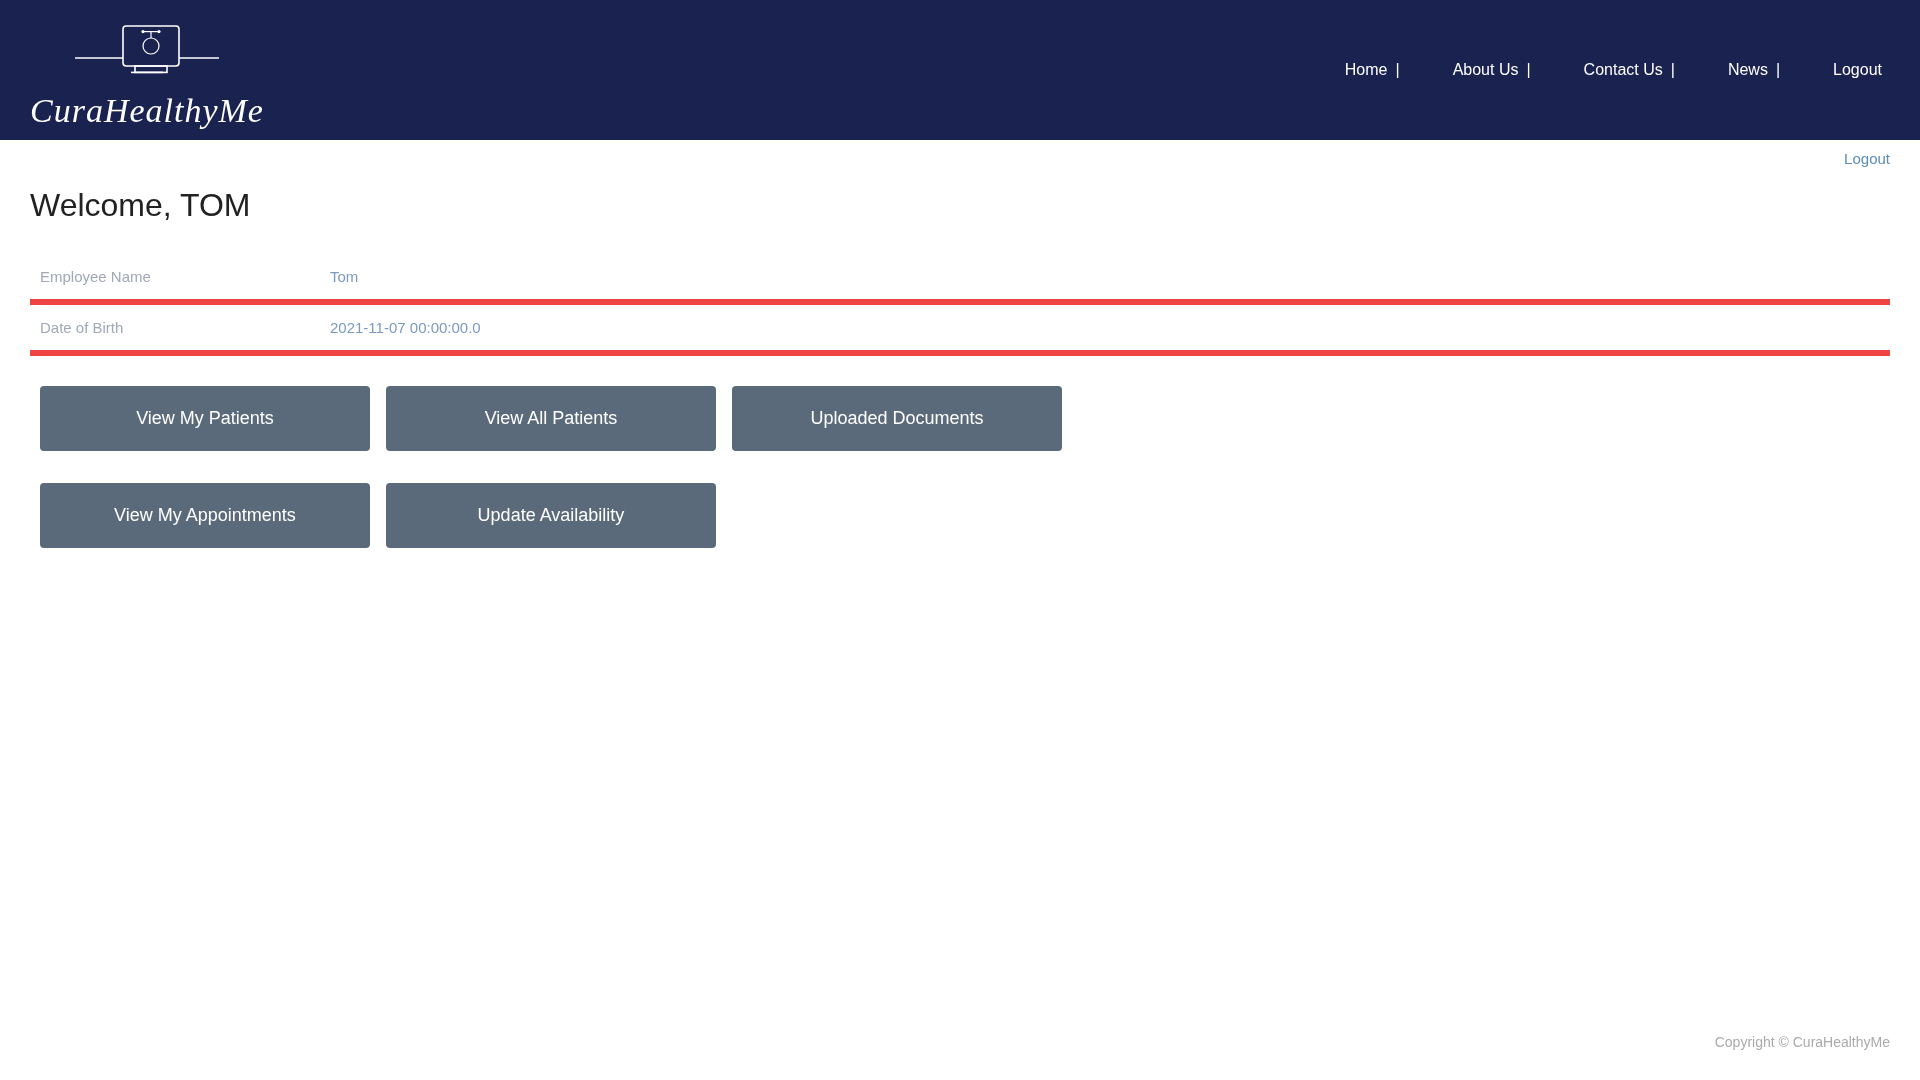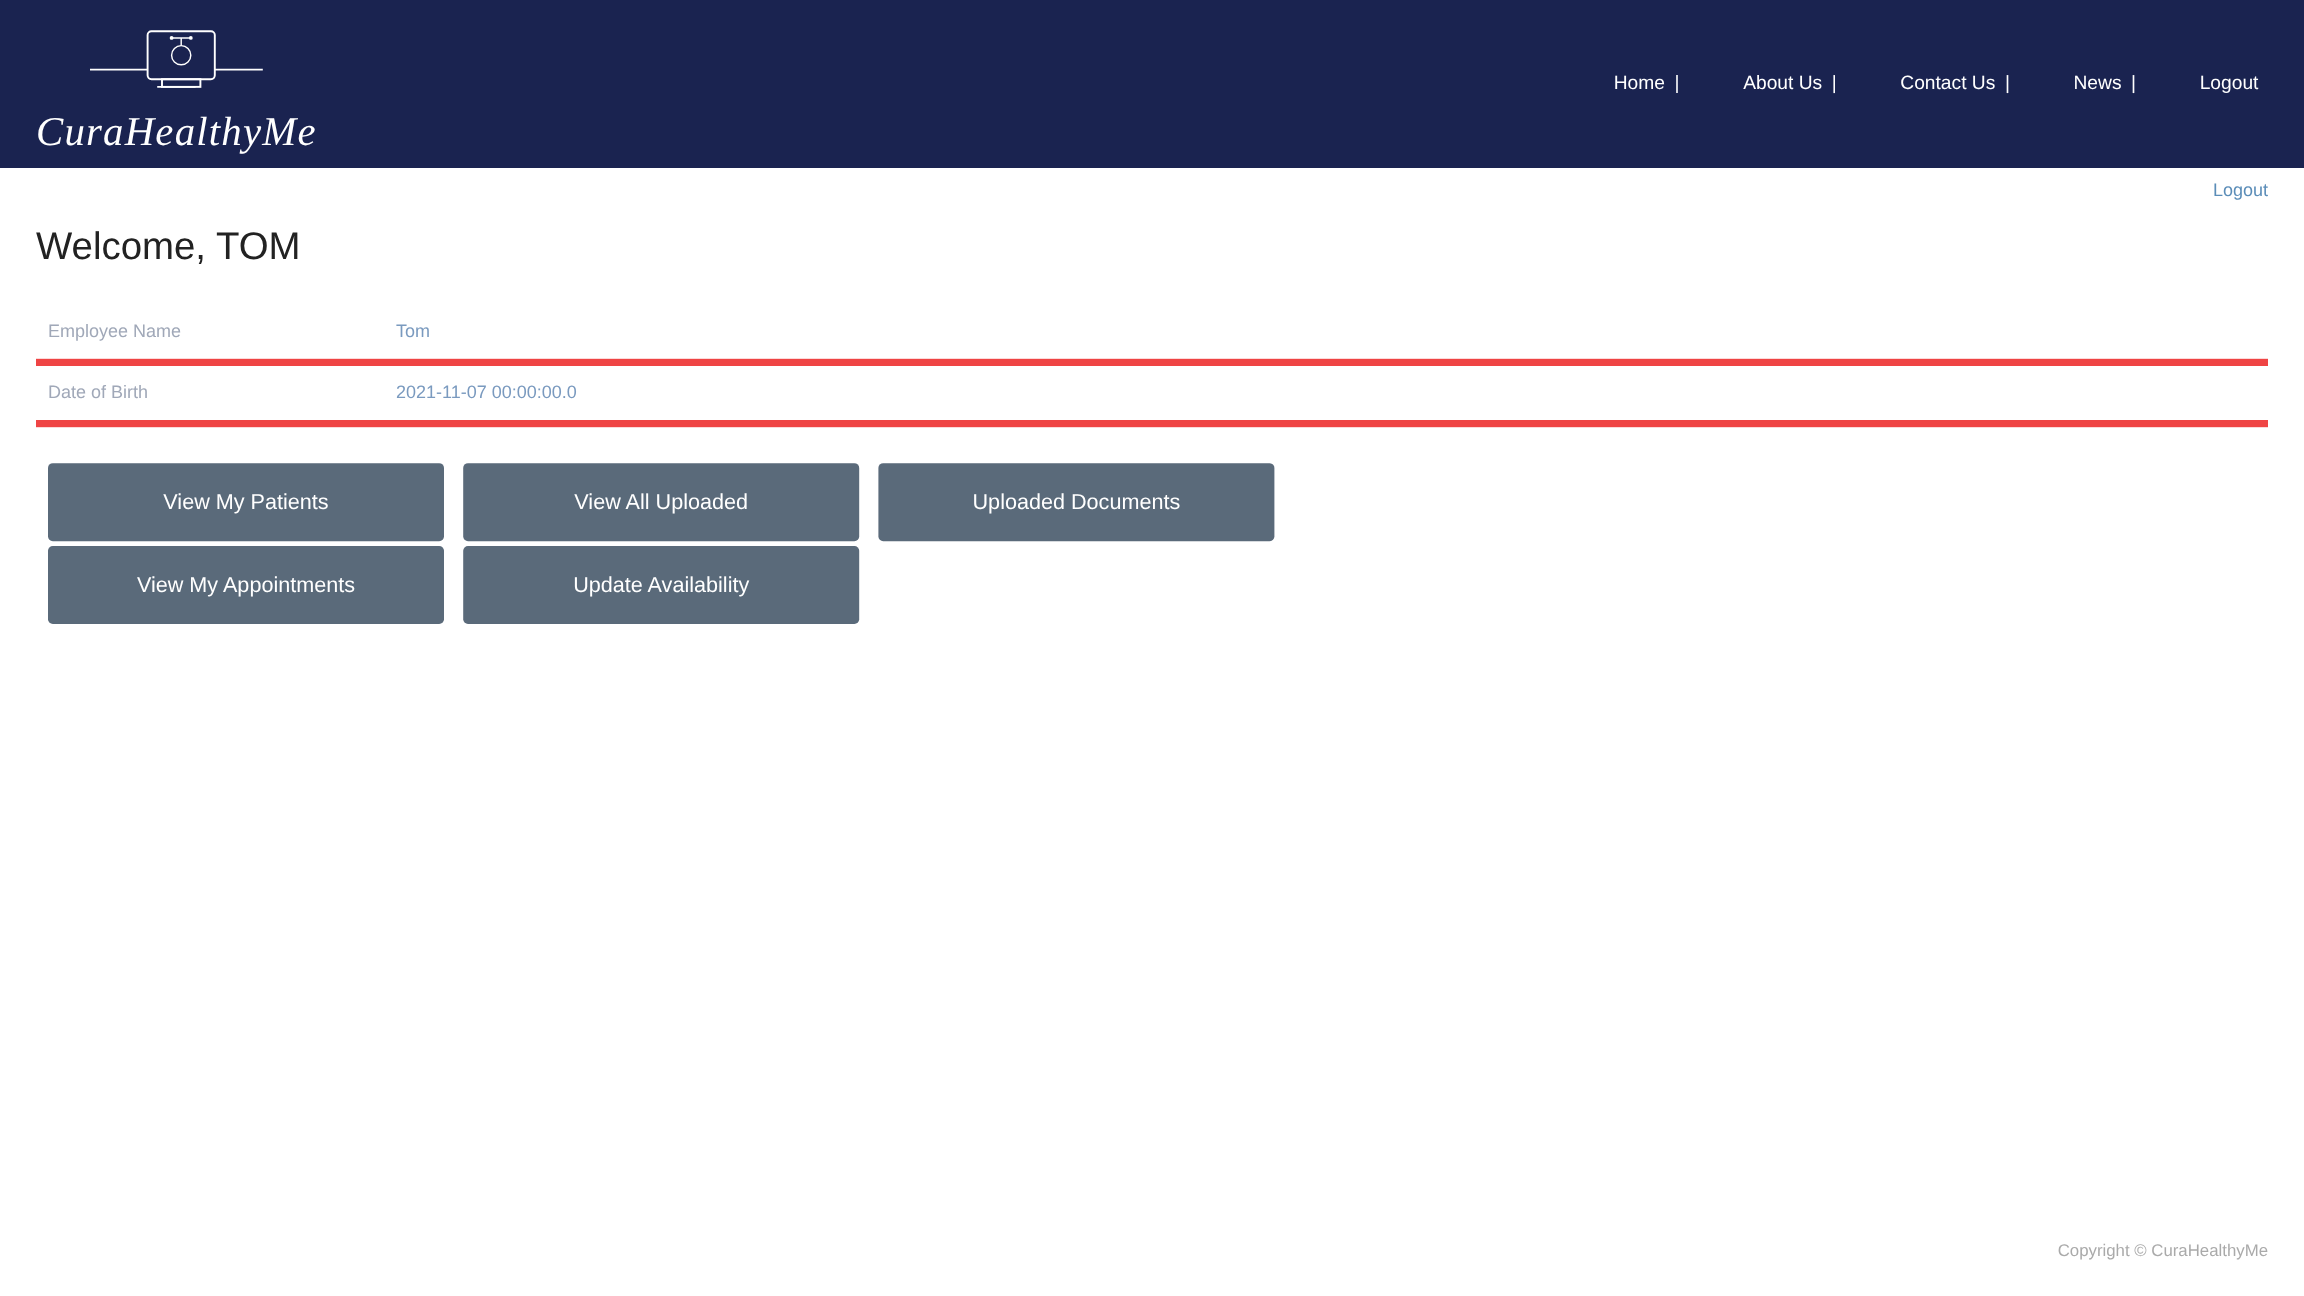--- a/index.html
+++ b/index.html
@@ -114,21 +114,21 @@
     }
 
     .info-table .value-cell {
       color: #7a9abf;
     }
 
     
     .buttons-section {
       display: flex;
       flex-direction: column;
-      gap: 4px;
+      gap: 32px;
       margin-left: 10px;
     }
 
     .buttons-row {
       display: flex;
       gap: 16px;
     }
 
     .action-button {
       background-color: #5a6a7a;
@@ -212,21 +212,21 @@
     <tr>
       <td class="label-cell">Date of Birth</td>
       <td class="value-cell">2021-11-07 00:00:00.0</td>
     </tr>
   </tbody>
     </table>
 
   <div class="buttons-section">
     <div class="buttons-row">
       <button class="action-button">View My Patients</button>
-      <button class="action-button">View All Uploaded</button>
+      <button class="action-button">View All Patients</button>
       <button class="action-button">Uploaded Documents</button>
     </div>
     <div class="buttons-row">
       <button class="action-button">View My Appointments</button>
       <button class="action-button">Update Availability</button>
     </div>
   </div>
 </main>
 
 <footer class="footer">

